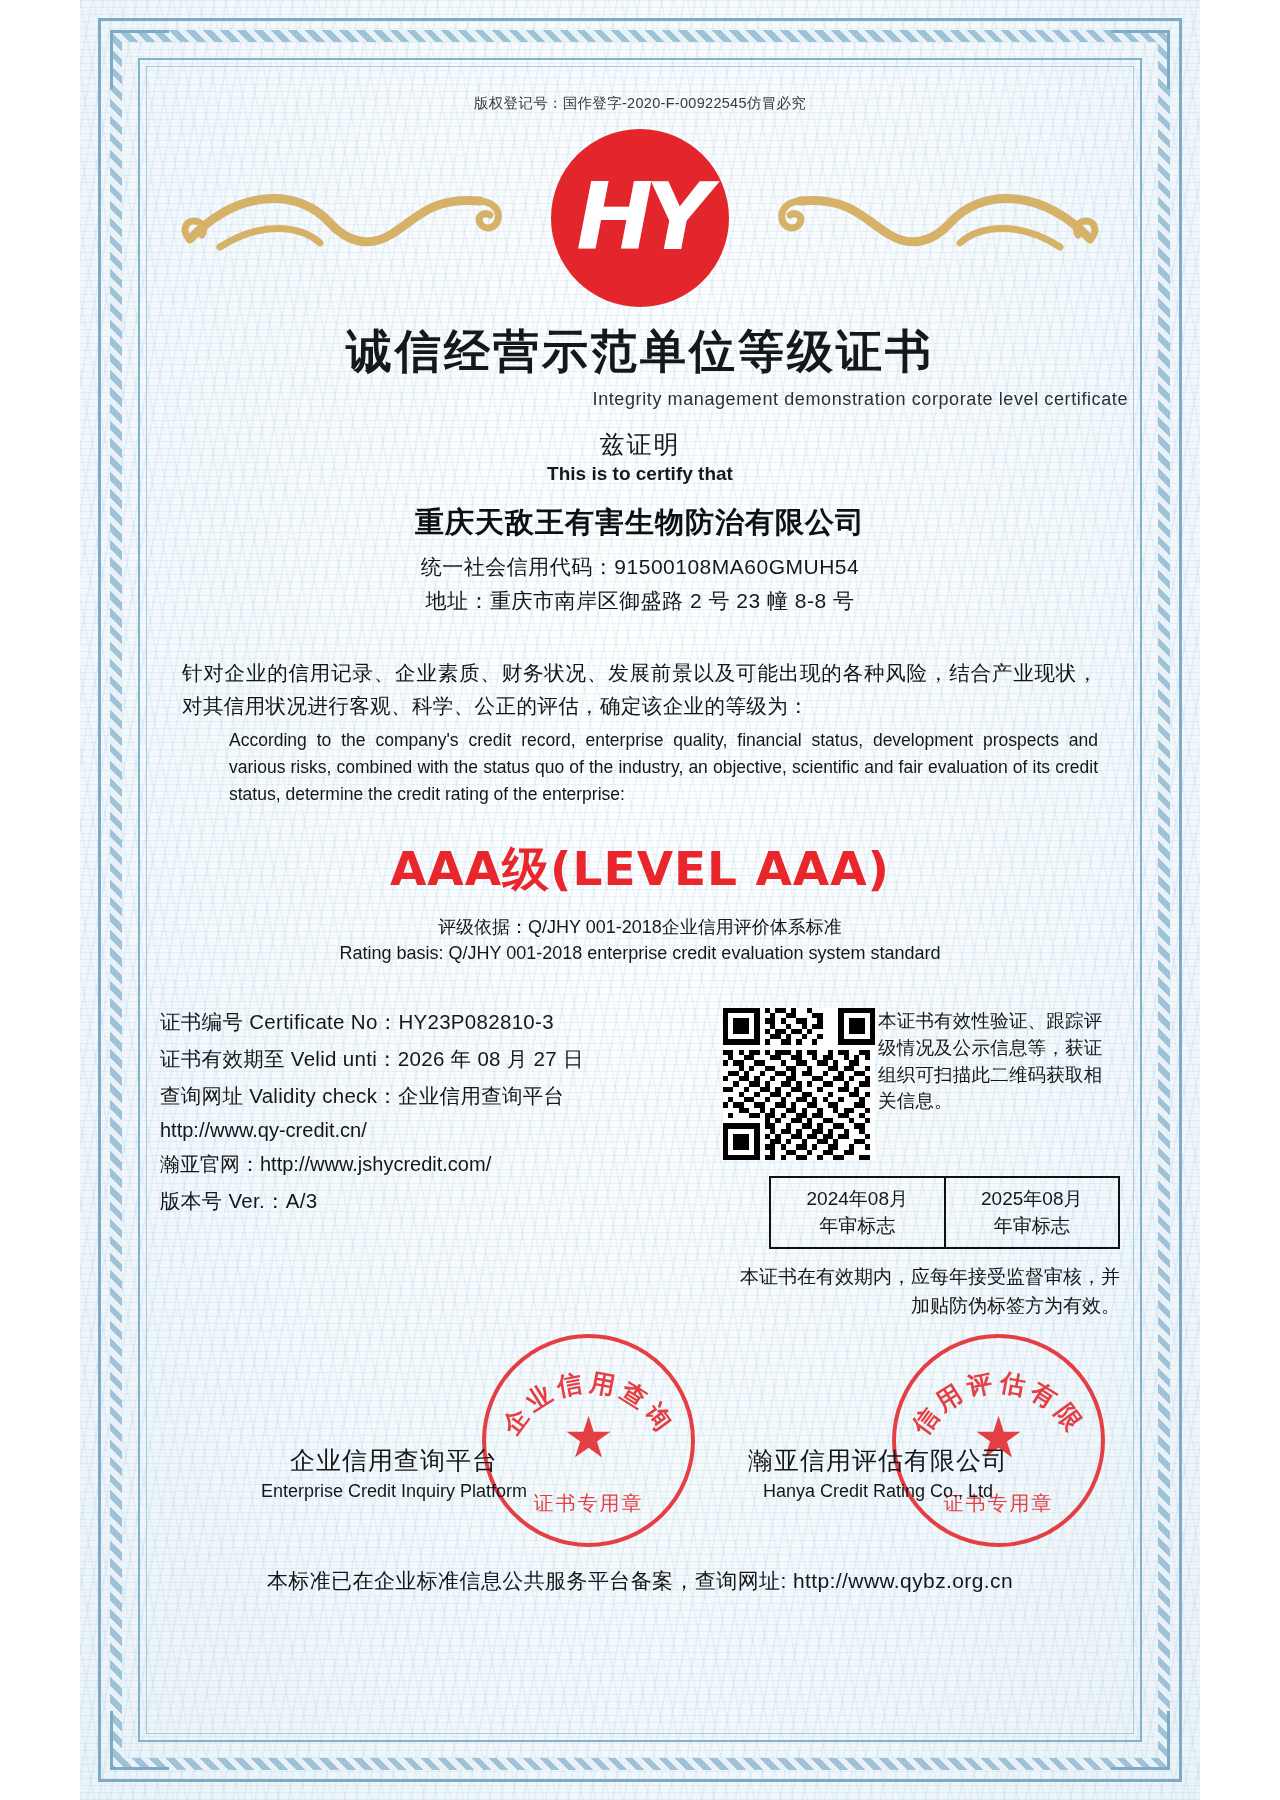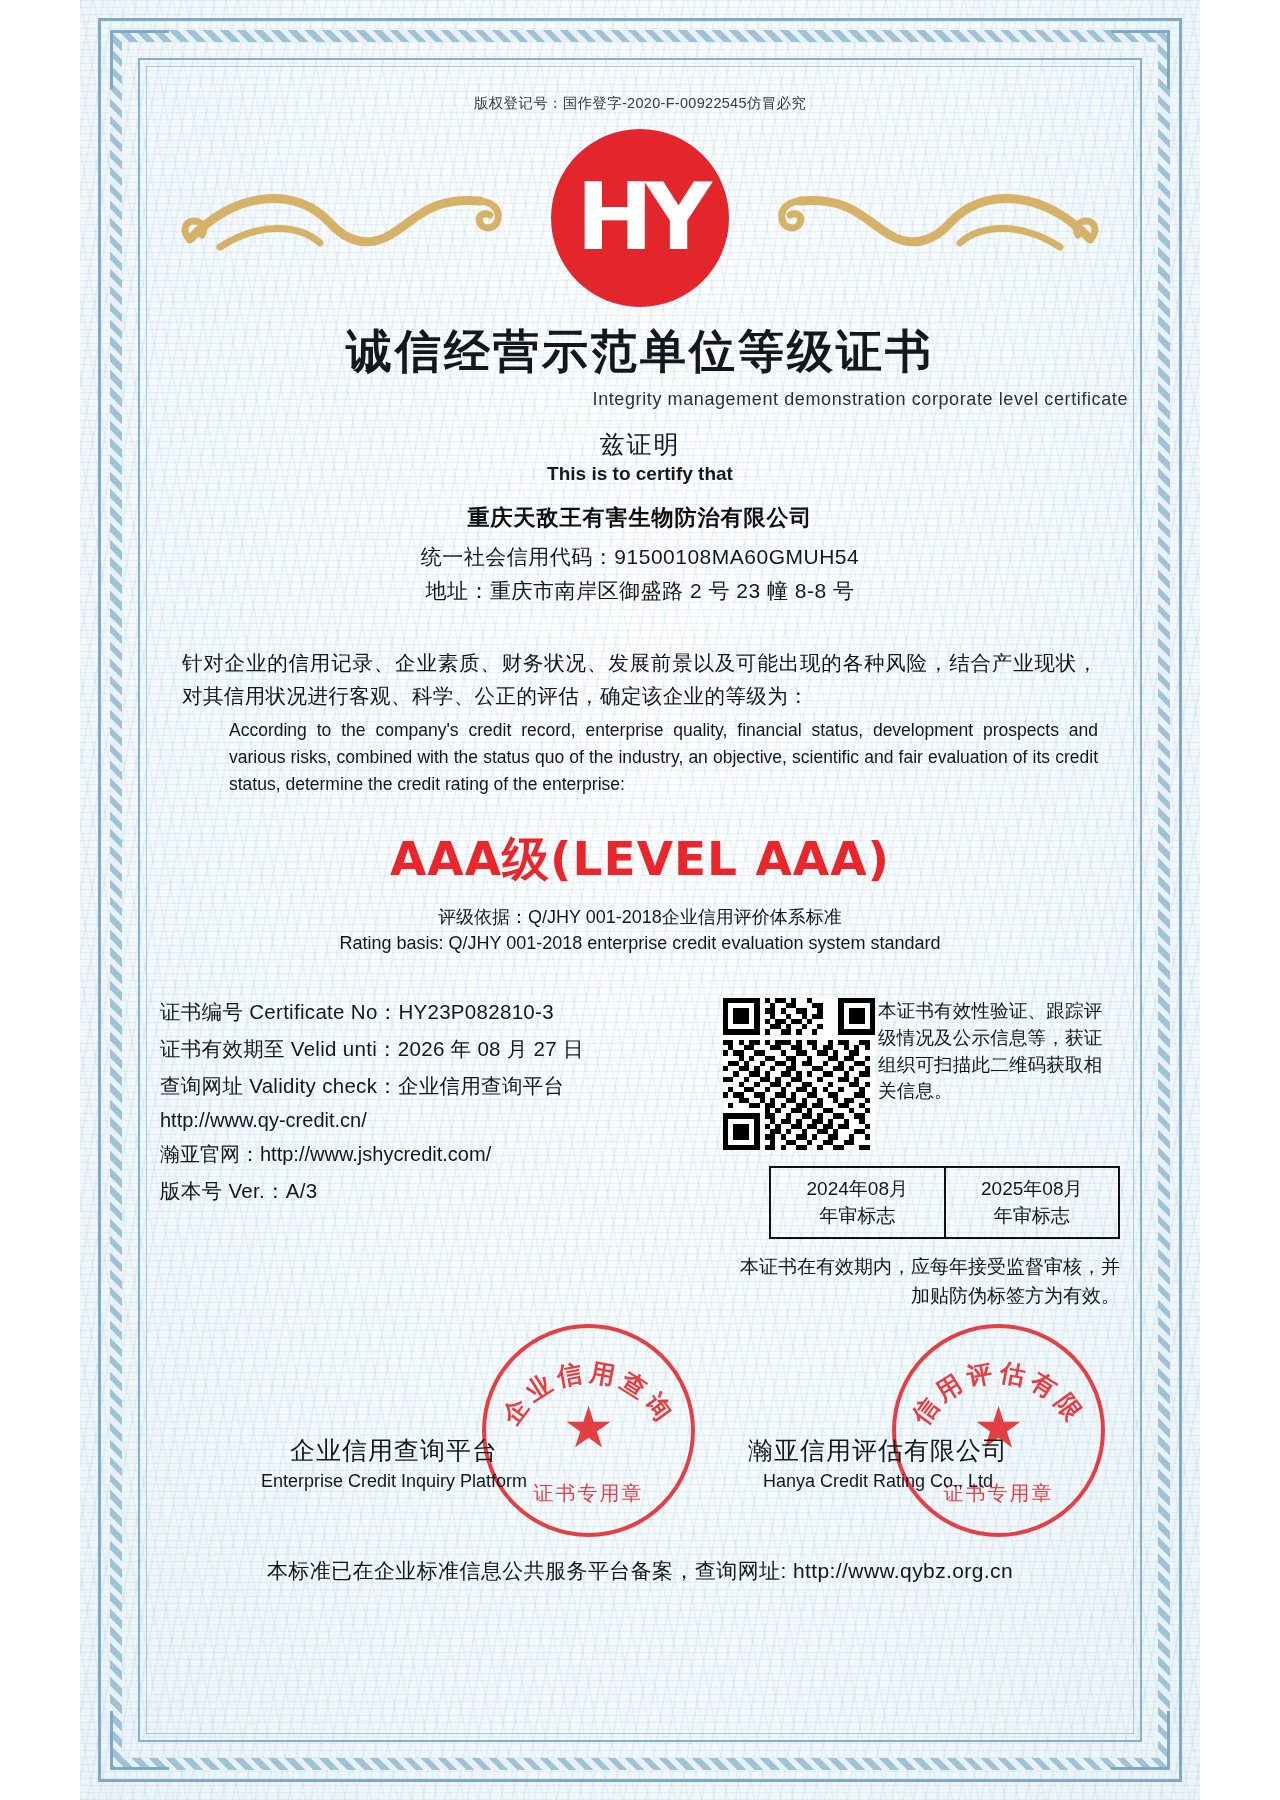--- a/index.html
+++ b/index.html
@@ -73,21 +73,21 @@
   }
   .flourish{
     position:absolute;top:56px;width:330px;height:90px;
   }
   .flourish.left{left:28px;}
   .flourish.right{right:28px;transform:scaleX(-1);}
   .logo{
     position:absolute;left:50%;top:8px;transform:translateX(-50%);
     width:178px;height:178px;border-radius:50%;
     background:#e3262b;
-    display:flex;align-items:center;justify-content:center;
+    display:flex;align-items:center;justify-content:center;font-style:italic;
   }
   .logo .hy{
     font-family:"DejaVu Sans", sans-serif;
     font-weight:bold;font-size:92px;color:#ffffff;
     letter-spacing:-8px;
     line-height:1;
     text-shadow:none;
   }
 
   h1.title-cn{
@@ -95,21 +95,21 @@
     font-family:"DejaVu Sans", sans-serif;
     font-size:46px;font-weight:bold;color:#15181b;
     margin:10px 0 6px;letter-spacing:3px;
   }
   .title-en{
     text-align:right;font-size:18px;color:#2b2f33;letter-spacing:0.6px;margin-bottom:18px;
   }
   .certify-cn{text-align:center;font-size:25px;color:#16191c;letter-spacing:2px;}
   .certify-en{text-align:center;font-size:19px;color:#16191c;margin-top:2px;font-weight:bold;}
   .company{
-    text-align:center;font-size:22px;font-weight:bold;color:#0d0f11;
+    text-align:center;font-size:29px;font-weight:bold;color:#0d0f11;
     margin-top:18px;letter-spacing:1px;
   }
   .code-line{text-align:center;font-size:21px;color:#15181b;margin-top:10px;letter-spacing:0.5px;}
   .addr-line{text-align:center;font-size:21px;color:#15181b;margin-top:6px;letter-spacing:0.5px;}
 
   .para{margin-top:42px;padding:0 30px;}
   .para .cn{font-size:20.5px;line-height:1.6;color:#14171a;text-align:justify;letter-spacing:0.4px;}
   .para .en{font-size:17.5px;line-height:1.55;color:#14171a;text-align:justify;margin-top:4px;margin-left:47px;}
 
   .level{

